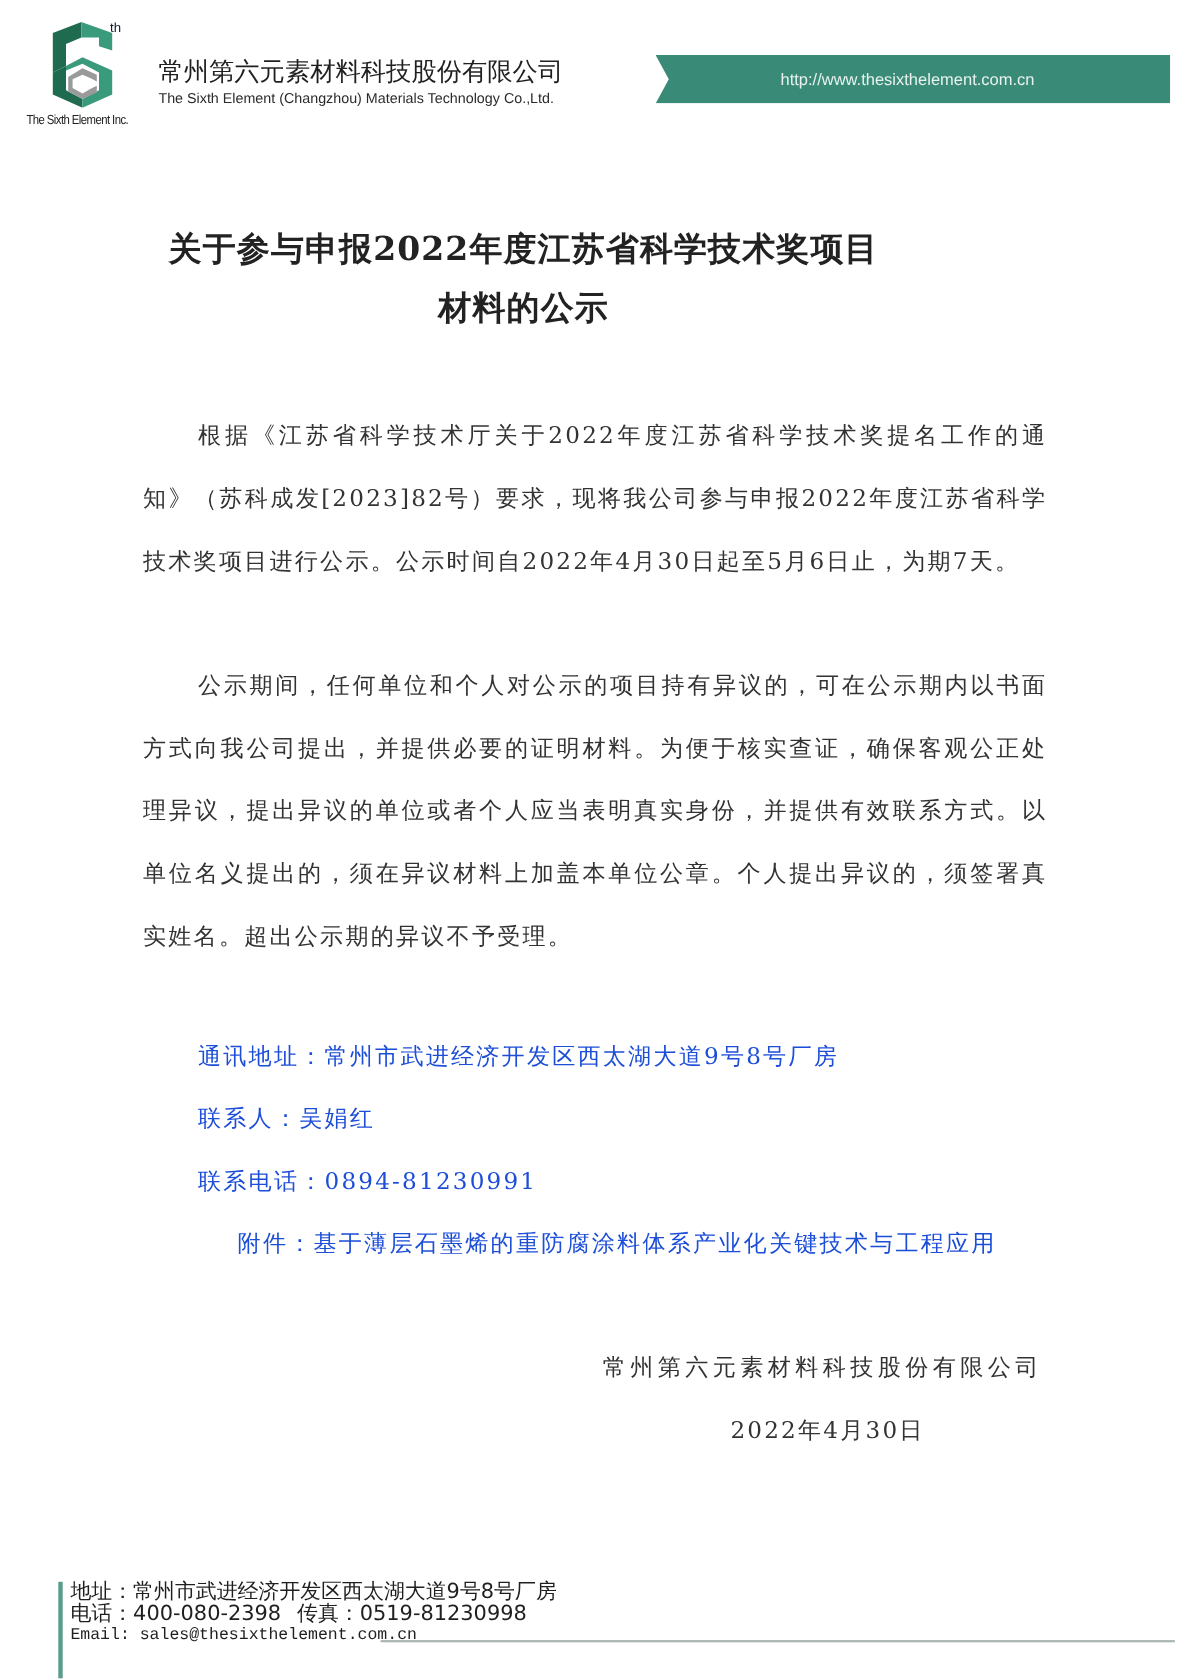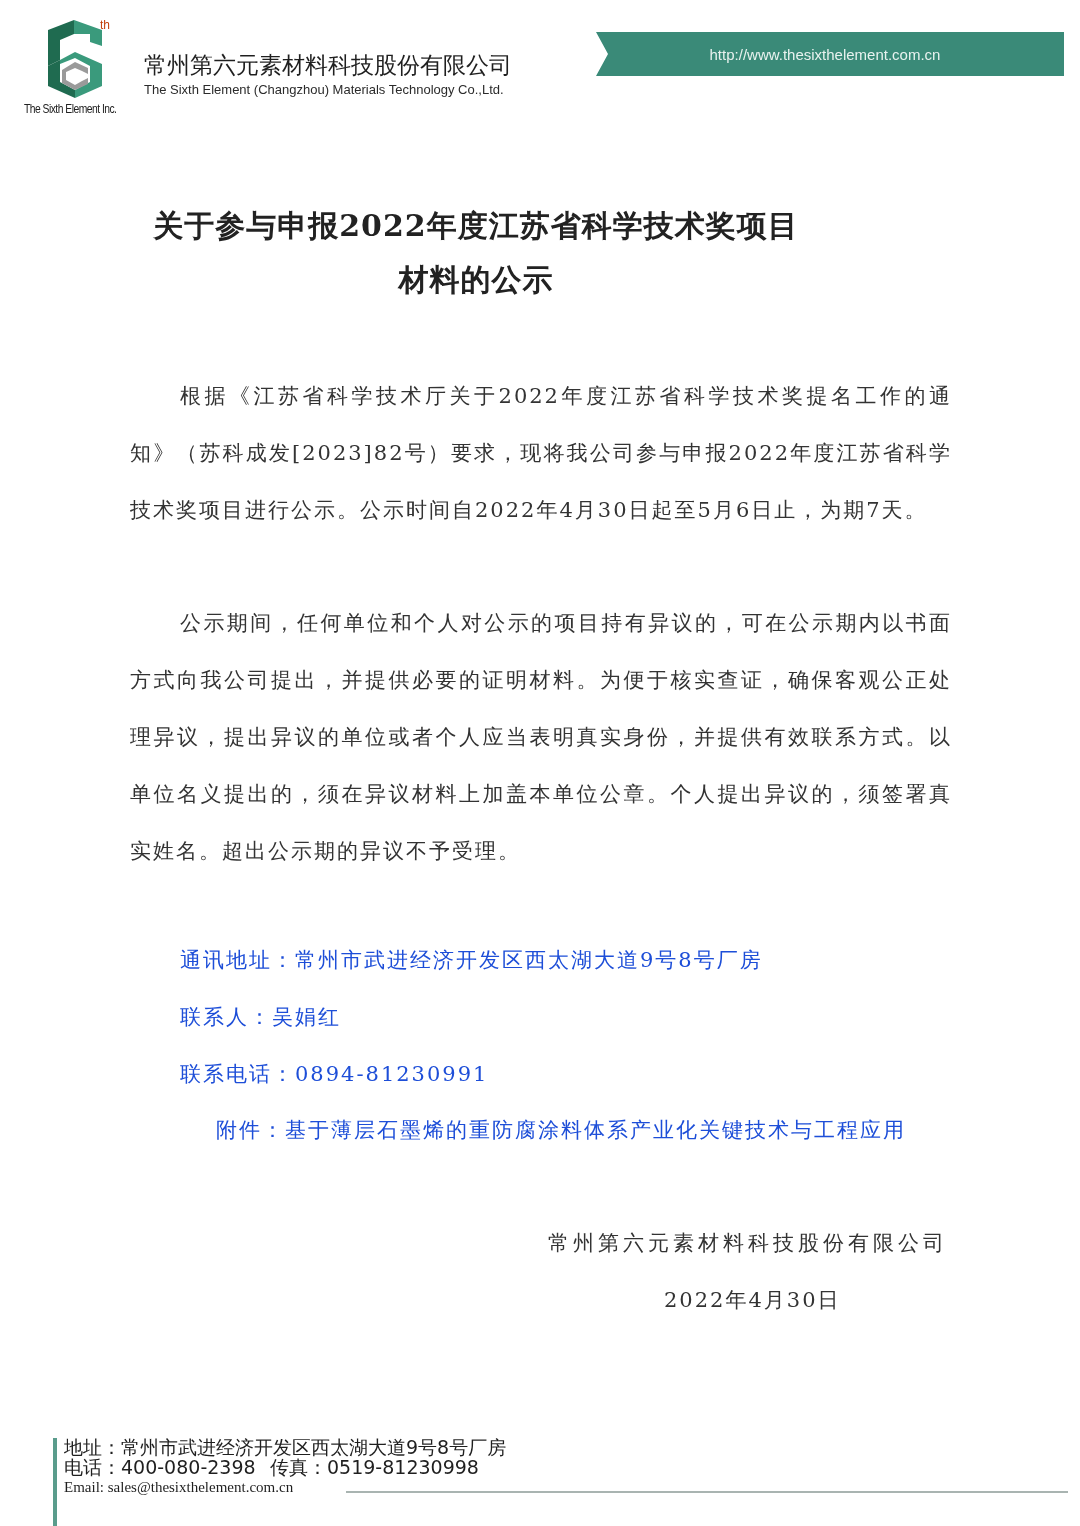--- a/index.html
+++ b/index.html
@@ -22,21 +22,21 @@
       top: 20px;
       width: 62px;
       height: 78px;
     }
     .logo-th {
       position: absolute;
       left: 100px;
       top: 18px;
       font-family: "Liberation Sans", sans-serif;
       font-size: 12px;
-      color: #c2410c;
+      color: #0f172a;
     }
     .logo-caption {
       position: absolute;
       left: 24px;
       top: 102px;
       font-family: "Liberation Sans", sans-serif;
       font-size: 12px;
       letter-spacing: -0.6px;
       color: #222;
       transform: scaleX(0.86);
@@ -58,21 +58,21 @@
       left: 144px;
       top: 82px;
       font-family: "Liberation Sans", sans-serif;
       font-size: 13px;
       color: #2b2b2b;
       white-space: nowrap;
     }
     .url-banner {
       position: absolute;
       left: 596px;
-      top: 32px;
+      top: 50px;
       width: 468px;
       height: 44px;
       background: #3a8a78;
       clip-path: polygon(0 0, 100% 0, 100% 100%, 0 100%, 12px 50%);
       display: flex;
       align-items: center;
       justify-content: center;
     }
     .url-banner span {
       font-family: "Liberation Sans", sans-serif;
@@ -150,21 +150,21 @@
       position: absolute;
       left: 64px;
       font-family: "DejaVu Sans", sans-serif;
       font-size: 19px;
       color: #1f1f1f;
       white-space: nowrap;
       line-height: 20px;
     }
     .f1 { top: 1437px; }
     .f2 { top: 1457px; }
-    .f3 { top: 1477px; font-family: Liberation Serif, serif; font-size: 15px; text-align: right; }
+    .f3 { top: 1477px; font-family: Liberation Mono, monospace; font-size: 15px; text-align: right; }
     .fax { position: absolute; left: 206px; top: 0; }
     .footer-rule {
       position: absolute;
       left: 346px;
       top: 1491px;
       width: 722px;
       height: 2px;
       background: #a9b4b1;
     }
   </style>

